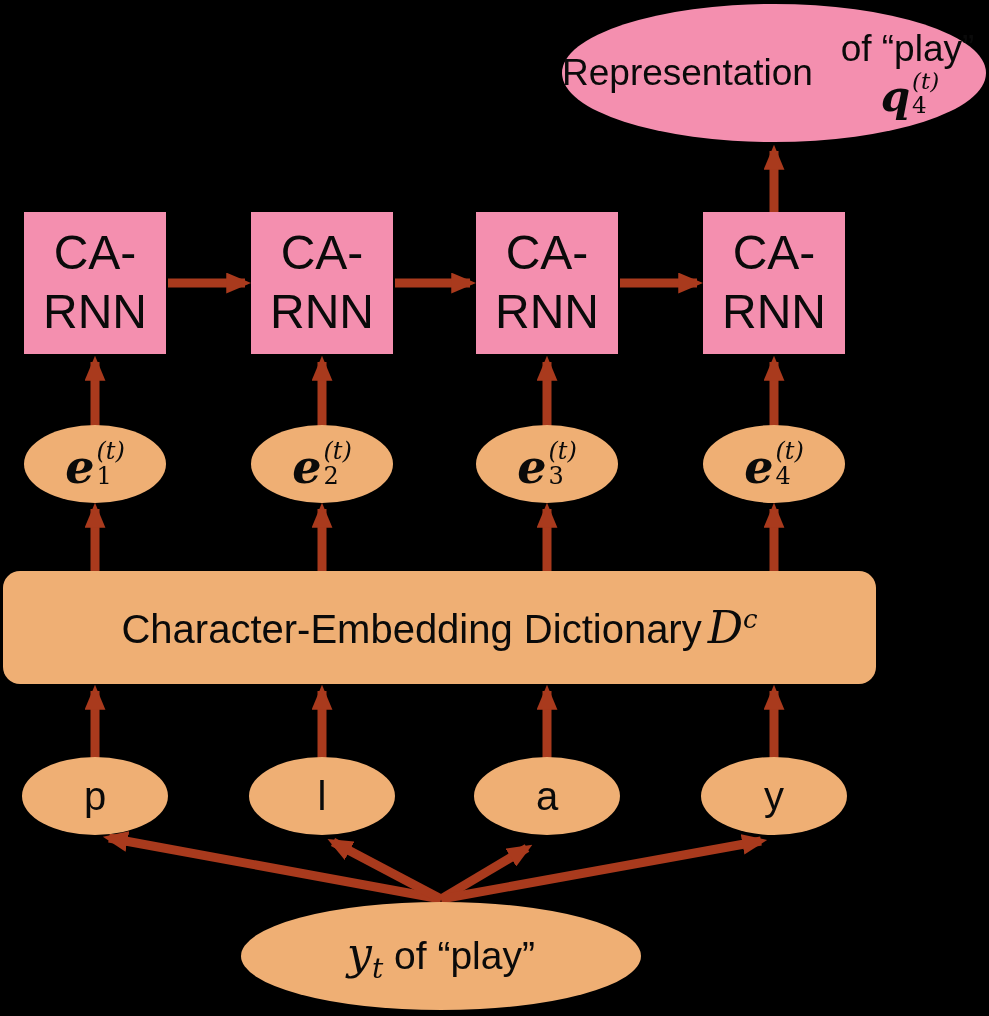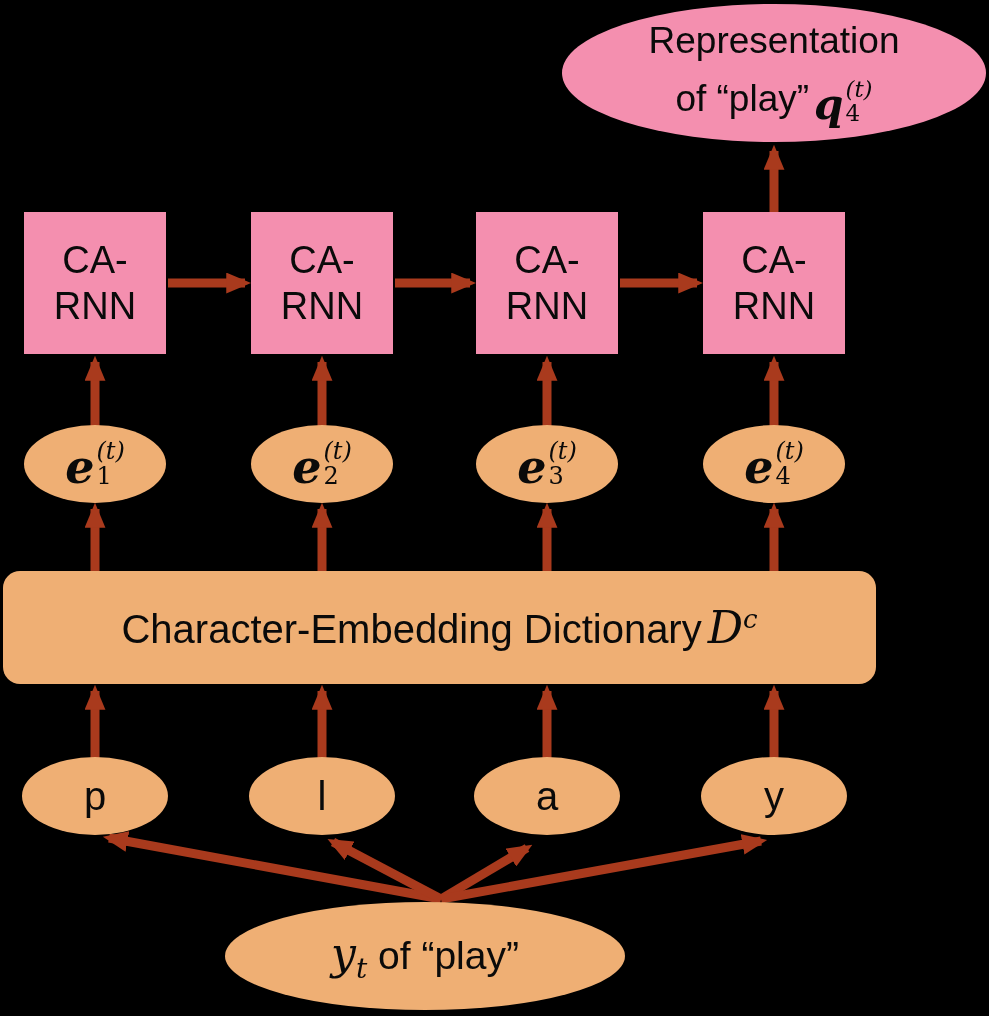--- a/index.html
+++ b/index.html
@@ -30,26 +30,26 @@
     align-items: center;
     justify-content: center;
     text-align: center;
     color: var(--text);
   }
   .ellipse { border-radius: 50%; background: var(--node-orange); }
   .pinkfill { background: var(--node-pink); }
 
   .rnn-box {
     background: var(--node-pink);
-    font-size: 38px;
+    font-size: 48px;
     line-height: 1.22;
     white-space: pre-line;
   }
 
-  .output-ellipse { flex-direction: column; gap: 16px; font-size: 37px; line-height: 1.1; }
+  .output-ellipse { flex-direction: row; gap: 16px; font-size: 37px; line-height: 1.1; }
   .dict-box { font-size: 40px; border-radius: 17px; }
   .char-ellipse { font-size: 40px; }
   .input-ellipse { font-size: 39px; }
 
   .mvar { font-family: "DejaVu Serif", serif; font-style: italic; }
   .mbold { font-weight: bold; }
   .cluster { display: inline-flex; align-items: center; vertical-align: middle; }
   .supsub {
     display: inline-flex;
     flex-direction: column;
@@ -188,19 +188,19 @@
   <div class="node ellipse char-ellipse" style="left:249px; top:757px; width:146px; height:78px;">
     <span>l</span>
   </div>
   <div class="node ellipse char-ellipse" style="left:474px; top:757px; width:146px; height:78px;">
     <span>a</span>
   </div>
   <div class="node ellipse char-ellipse" style="left:701px; top:757px; width:146px; height:78px;">
     <span>y</span>
   </div>
 
-  <div class="node ellipse input-ellipse" style="left:225px; top:902px; width:400px; height:108px;">
+  <div class="node ellipse input-ellipse" style="left:241px; top:902px; width:400px; height:108px;">
     <div>
       <span class="mvar y-var">y</span><span class="y-sub">t</span><span> of “play”</span>
     </div>
   </div>
 
 </div>
 
 </body></html>

